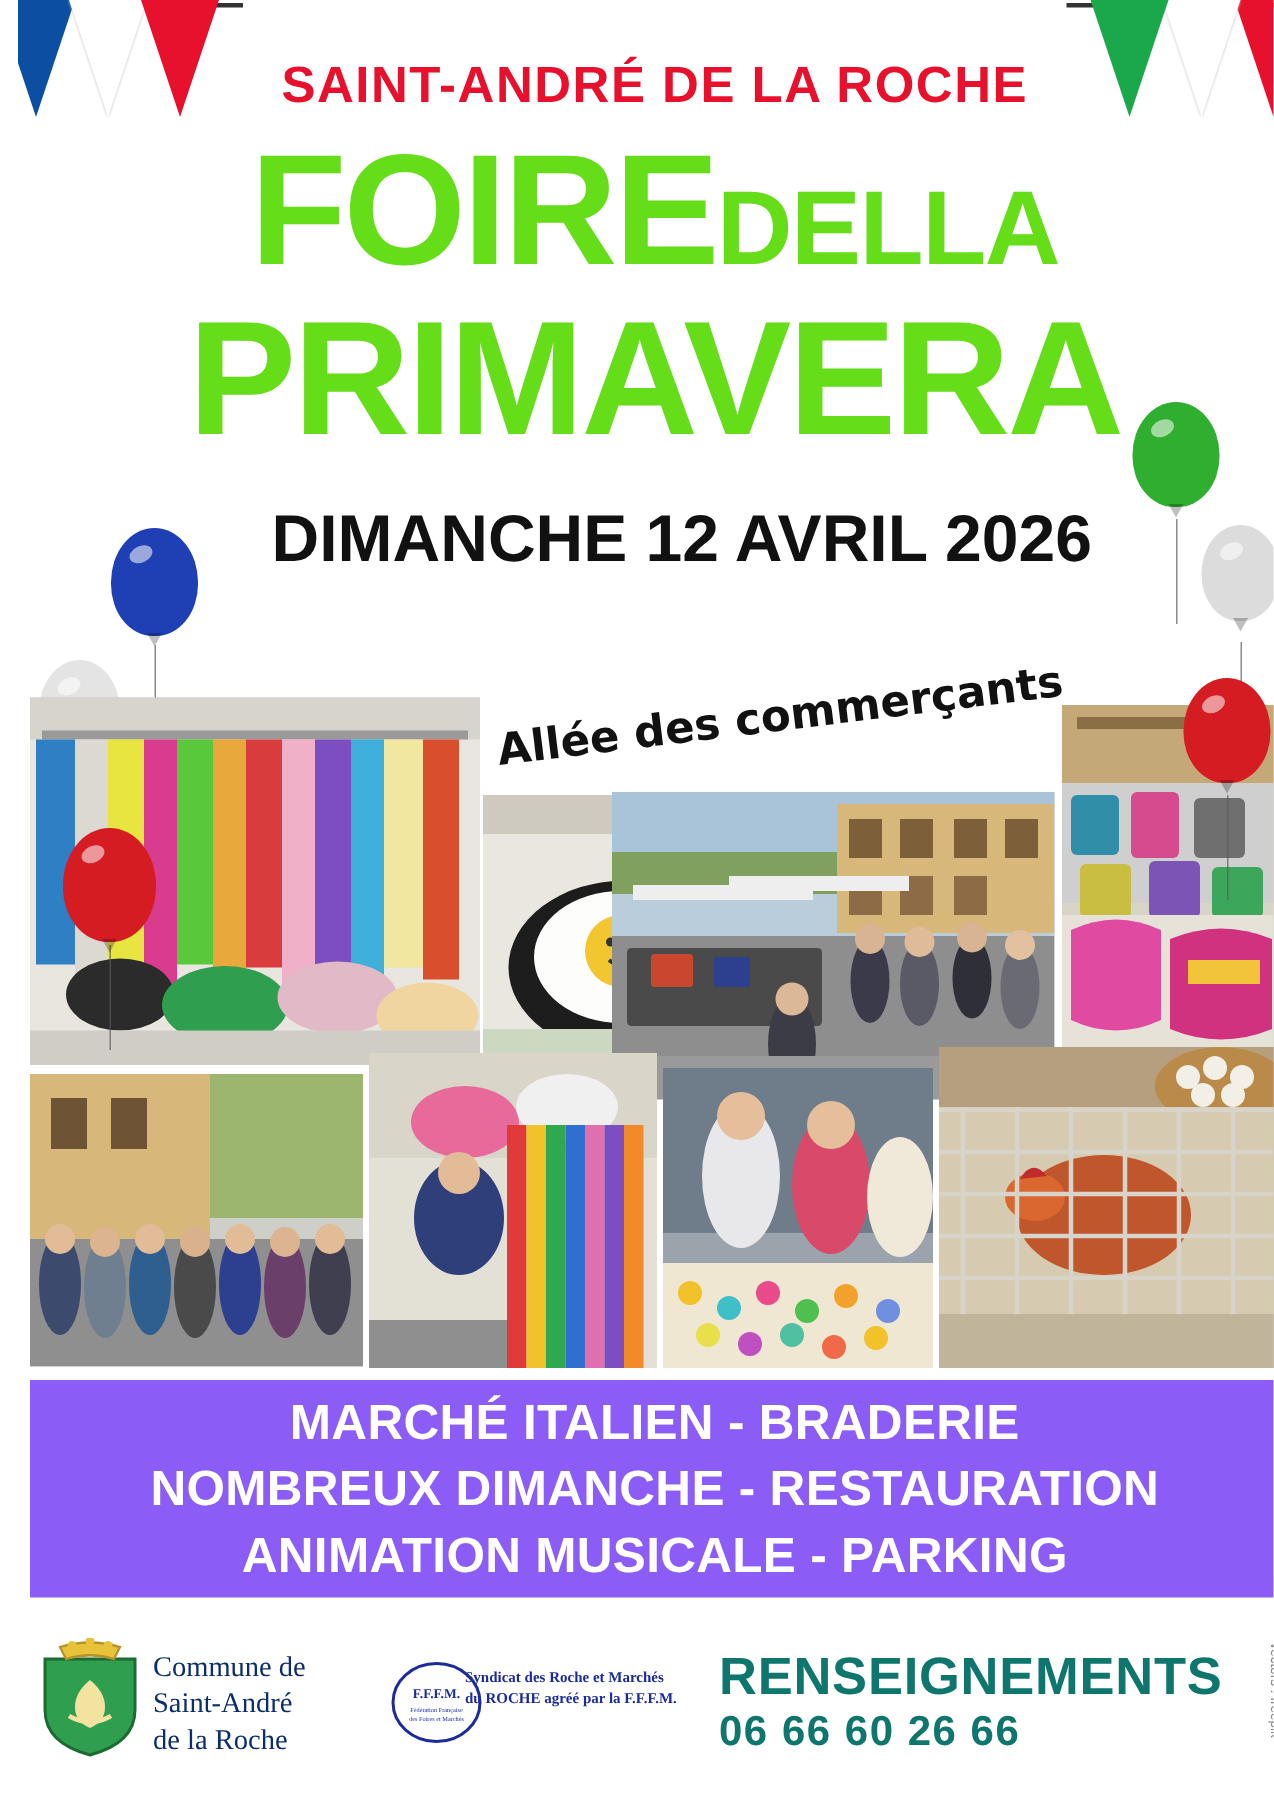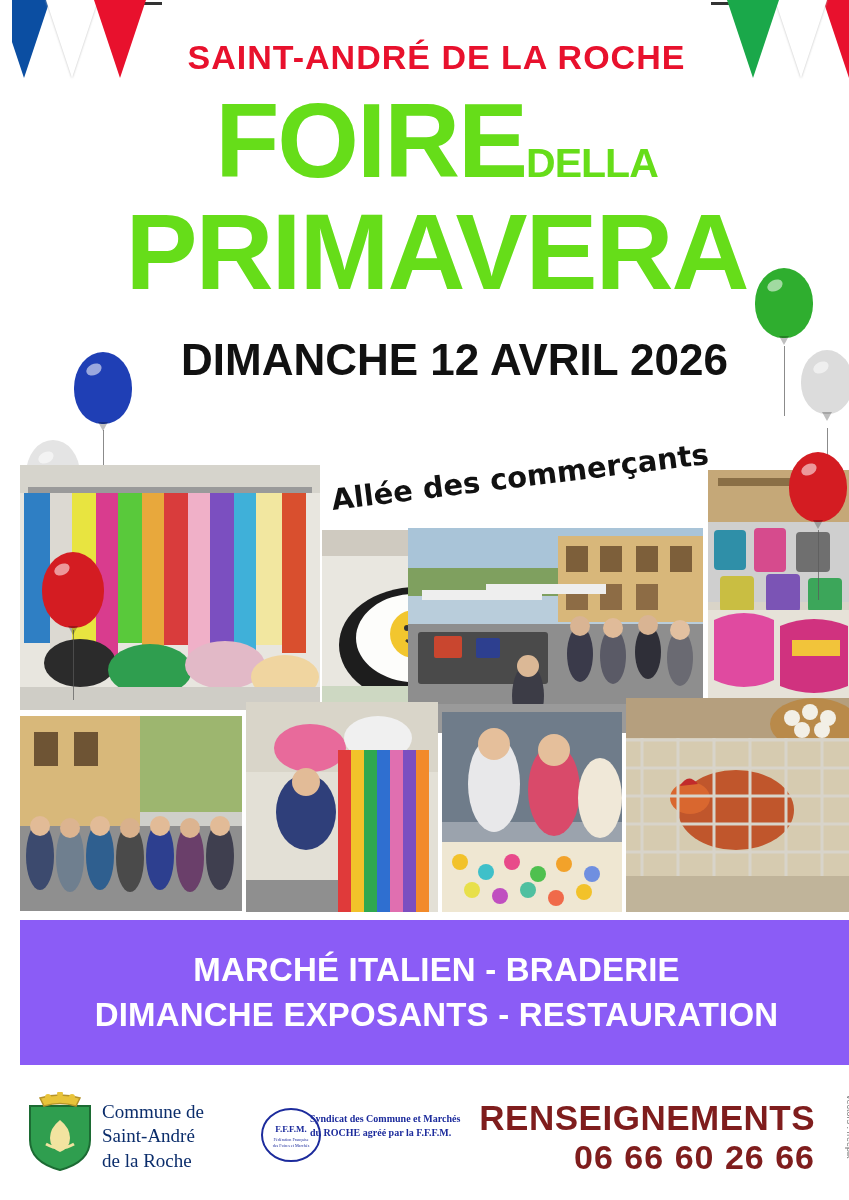--- a/index.html
+++ b/index.html
@@ -46,21 +46,21 @@
   }
   .foire-line {
     position: absolute; top: 88px; left: 0; width: 100%;
     text-align: center;
     color: #66dd19;
     font-weight: bold;
     line-height: 1;
     white-space: nowrap;
   }
   .foire-big { font-size: 105px; letter-spacing: -2px; }
-  .foire-small { font-size: 41px; letter-spacing: -1px; text-align: center; }
+  .foire-small { font-size: 70px; letter-spacing: -1px; text-align: center; }
   .primavera {
     position: absolute; top: 198px; left: 0; width: 100%;
     text-align: center;
     color: #66dd19;
     font-weight: bold;
     font-size: 108px;
     letter-spacing: -2px;
     line-height: 1;
   }
   .date-line {
@@ -132,25 +132,25 @@
     font-family: "Liberation Serif", serif;
   }
   .fffm { position: absolute; left: 248px; top: 26px; width: 62px; height: 58px; }
   .syndicat {
     position: absolute; left: 298px; top: 32px;
     color: #1c2b9c; font-weight: bold; font-size: 10px; line-height: 1.35;
     font-family: "Liberation Serif", serif;
   }
   .renseignements {
     position: absolute; right: 46px; top: 18px;
-    text-align: right;
-    color: #7f1d1d; font-weight: bold;
+    text-align: left;
+    color: #0f766e; font-weight: bold;
   }
   .renseignements .r1 { font-size: 35px; letter-spacing: 0.5px; }
-  .renseignements .r2 { font-size: 34px; letter-spacing: 1px; }
+  .renseignements .r2 { font-size: 28px; letter-spacing: 1px; }
   .credit {
     position: absolute; right: 6px; top: 1095px;
     font-size: 9px; color: #777;
     writing-mode: vertical-rl;
     font-family: "Liberation Sans", sans-serif;
   }
 </style>
 </head>
 <body>
 
@@ -417,21 +417,22 @@
         </g>
         <rect x="0" y="178" width="227" height="36" fill="#c0b49a"></rect>
       </svg>
     </div>
 
     <div class="allee">Allée des commerçants</div>
   </div>
 
   <div class="green-band">
     <div>MARCHÉ ITALIEN - BRADERIE</div>
-    <div>DIMANCHE EXPOSANTS - RESTAURATION</div>
+    <div>NOMBREUX DIMANCHE - RESTAURATION</div>
+    <div>ANIMATION MUSICALE - PARKING</div>
   </div>
 
   <div class="footer">
 
     <div class="crest">
       <svg width="68" height="80" viewBox="0 0 68 80">
         <path d="M4 14 L64 14 L64 48 Q64 70 34 78 Q4 70 4 48 Z" fill="#2f9e4f" stroke="#1c6b33" stroke-width="2"></path>
         <path d="M14 6 q20 -6 40 0 l-4 8 q-16 -5 -32 0 z" fill="#e8c33a" stroke="#b5932a" stroke-width="1.5"></path>
         <circle cx="22" cy="5" r="3" fill="#e8c33a"></circle>
           <circle cx="34" cy="2" r="3" fill="#e8c33a"></circle>
@@ -450,21 +451,21 @@
     <div class="fffm">
       <svg width="62" height="58" viewBox="0 0 62 58">
         <ellipse cx="31" cy="29" rx="29" ry="26" fill="#ffffff" stroke="#1c2b9c" stroke-width="2"></ellipse>
         <text x="31" y="26" font-size="9" font-weight="bold" fill="#1c2b9c" text-anchor="middle" font-family="Liberation Serif, serif">F.F.F.M.</text>
         <text x="31" y="35" font-size="4.2" fill="#1c2b9c" text-anchor="middle" font-family="Liberation Serif, serif">Fédération Française</text>
         <text x="31" y="41" font-size="4.2" fill="#1c2b9c" text-anchor="middle" font-family="Liberation Serif, serif">des Foires et Marchés</text>
       </svg>
     </div>
 
     <div class="syndicat">
-      <div>Syndicat des Commune et Marchés</div>
+      <div>Syndicat des Roche et Marchés</div>
       <div>du ROCHE agréé par la F.F.F.M.</div>
     </div>
 
     <div class="renseignements">
       <div class="r1">RENSEIGNEMENTS</div>
       <div class="r2">06 66 60 26 66</div>
     </div>
   </div>
 
   <div class="credit">vectors : freepik</div>

